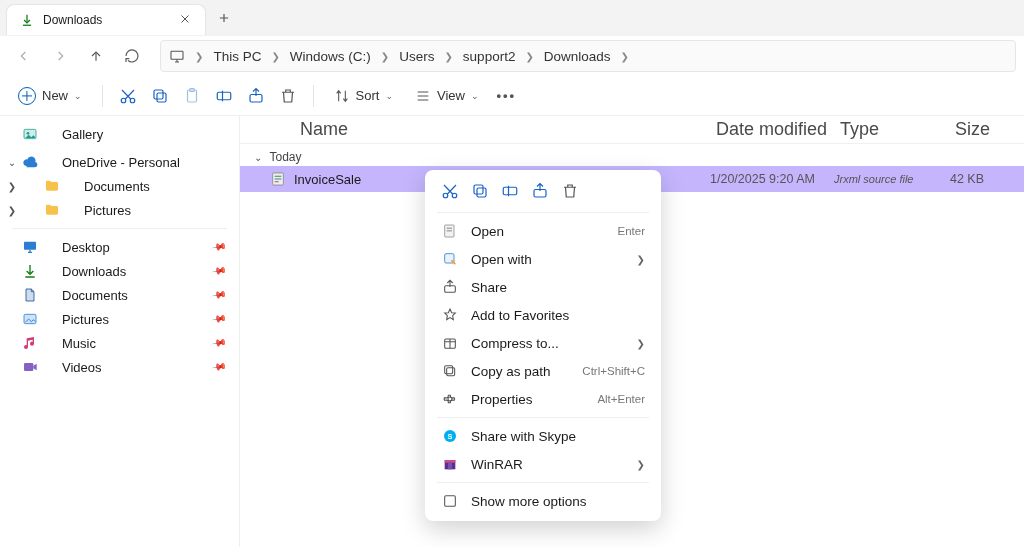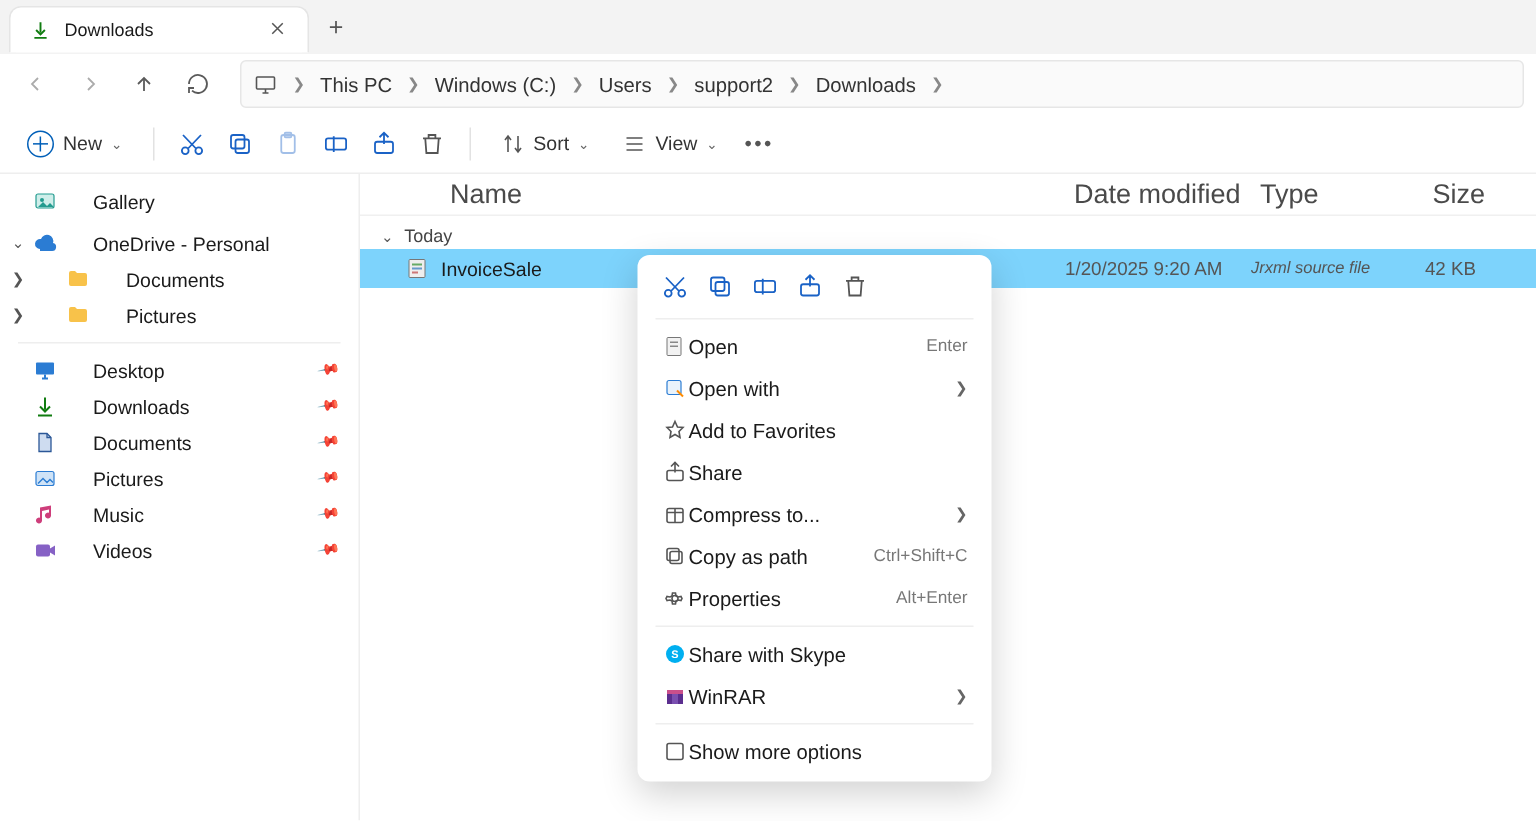--- a/index.html
+++ b/index.html
@@ -55,31 +55,31 @@
   
   .content { flex:1; position:relative; font-size:13px; }
   .cols { display:flex; height:28px; align-items:center; color:#4a4a4a; border-bottom:1px solid #f0f0f0; padding-left:30px; font-size:18px; }
   .col-name { width:446px; padding-left:30px; }
   .col-date { width:124px; }
   .col-type { width:100px; }
   .col-size { width:60px; text-align:right; padding-right:10px; }
   .grp { padding:6px 0 2px 14px; color:#444; font-size:12px; }
   .grp .caret { color:#555; font-size:10px; margin-right:4px; }
   .row { display:flex; align-items:center; height:26px; padding-left:30px; }
-  .row.sel { background:#7dd3fc; }
+  .row.sel { background:#c4b5fd; }
   .row .ficon { width:18px; text-align:center; margin-right:6px; }
   .cell-name { width:440px; display:flex; align-items:center; }
   .cell-date { width:124px; color:#555; font-size:12.5px; }
   .cell-type { width:100px; color:#555; font-size:11px;font-style:italic; }
   .cell-size { width:60px; text-align:right; color:#555; font-size:12.5px; padding-right:10px; }
 
   
   .ctx { position:absolute; left:425px; top:170px; width:236px; background:#fff; border-radius:8px; box-shadow:0 8px 24px rgba(0,0,0,.18); padding:6px 4px 6px 4px; font-size:13.5px; }
   .ctx-icons { display:flex; gap:12px; padding:6px 12px 8px 12px; color:#1a62c6; }
-  .ctx-item { display:flex; align-items:center; padding:6px 12px; border-radius:4px; position:relative; }
+  .ctx-item { display:flex; align-items:center; gap:12px; padding:6px 12px; border-radius:4px; position:relative; }
   .ctx-item .lead { width:18px; display:flex; align-items:center; justify-content:center; color:#4a4a4a; }
   .ctx-item .shortcut { position:absolute; right:12px; color:#777; font-size:11.5px; }
   .ctx-item .sub { position:absolute; right:12px; color:#666; font-size:10px; }
   .ctx-hr { height:1px; background:#eee; margin:4px 8px; }
   .ctx-hl { border:2px solid #d90000; border-radius:2px; }
 </style>
 </head>
 <body>
 
 <div class="titlebar">
@@ -393,33 +393,33 @@
           <rect x="4" y="4" width="14" height="14" rx="2" fill="#eaf3fb" stroke="#2b7cd3" stroke-width="1.2"></rect>
           <path d="M14 14l6 6" stroke="#ff8c00" stroke-width="2"></path>
         </svg>
       </span>
     <span>Open with</span>
     <span class="sub">❯</span>
   </div>
   <div class="ctx-item">
     <span class="lead">
         <svg width="16" height="16" viewBox="0 0 24 24" fill="none" stroke="#555" stroke-width="1.6">
-          <path d="M12 3l2.5 5.5L20 9l-4 4 1 6-5-3-5 3 1-6-4-4 5.5-.5z"></path>
-        </svg>
-      </span>
-    <span>Add to Favorites</span>
-  </div>
-  <div class="ctx-item">
-    <span class="lead">
-        <svg width="16" height="16" viewBox="0 0 24 24" fill="none" stroke="#555" stroke-width="1.6">
           <rect x="4" y="10" width="16" height="10" rx="2"></rect>
           <path d="M12 2v10M8 6l4-4 4 4"></path>
         </svg>
       </span>
     <span>Share</span>
+  </div>
+  <div class="ctx-item">
+    <span class="lead">
+        <svg width="16" height="16" viewBox="0 0 24 24" fill="none" stroke="#555" stroke-width="1.6">
+          <path d="M12 3l2.5 5.5L20 9l-4 4 1 6-5-3-5 3 1-6-4-4 5.5-.5z"></path>
+        </svg>
+      </span>
+    <span>Add to Favorites</span>
   </div>
   <div class="ctx-item">
     <span class="lead">
         <svg width="16" height="16" viewBox="0 0 24 24" fill="none" stroke="#555" stroke-width="1.6">
           <rect x="4" y="6" width="16" height="14" rx="2"></rect>
           <path d="M4 10h16M12 6v14"></path>
         </svg>
       </span>
     <span>Compress to...</span>
     <span class="sub">❯</span>

